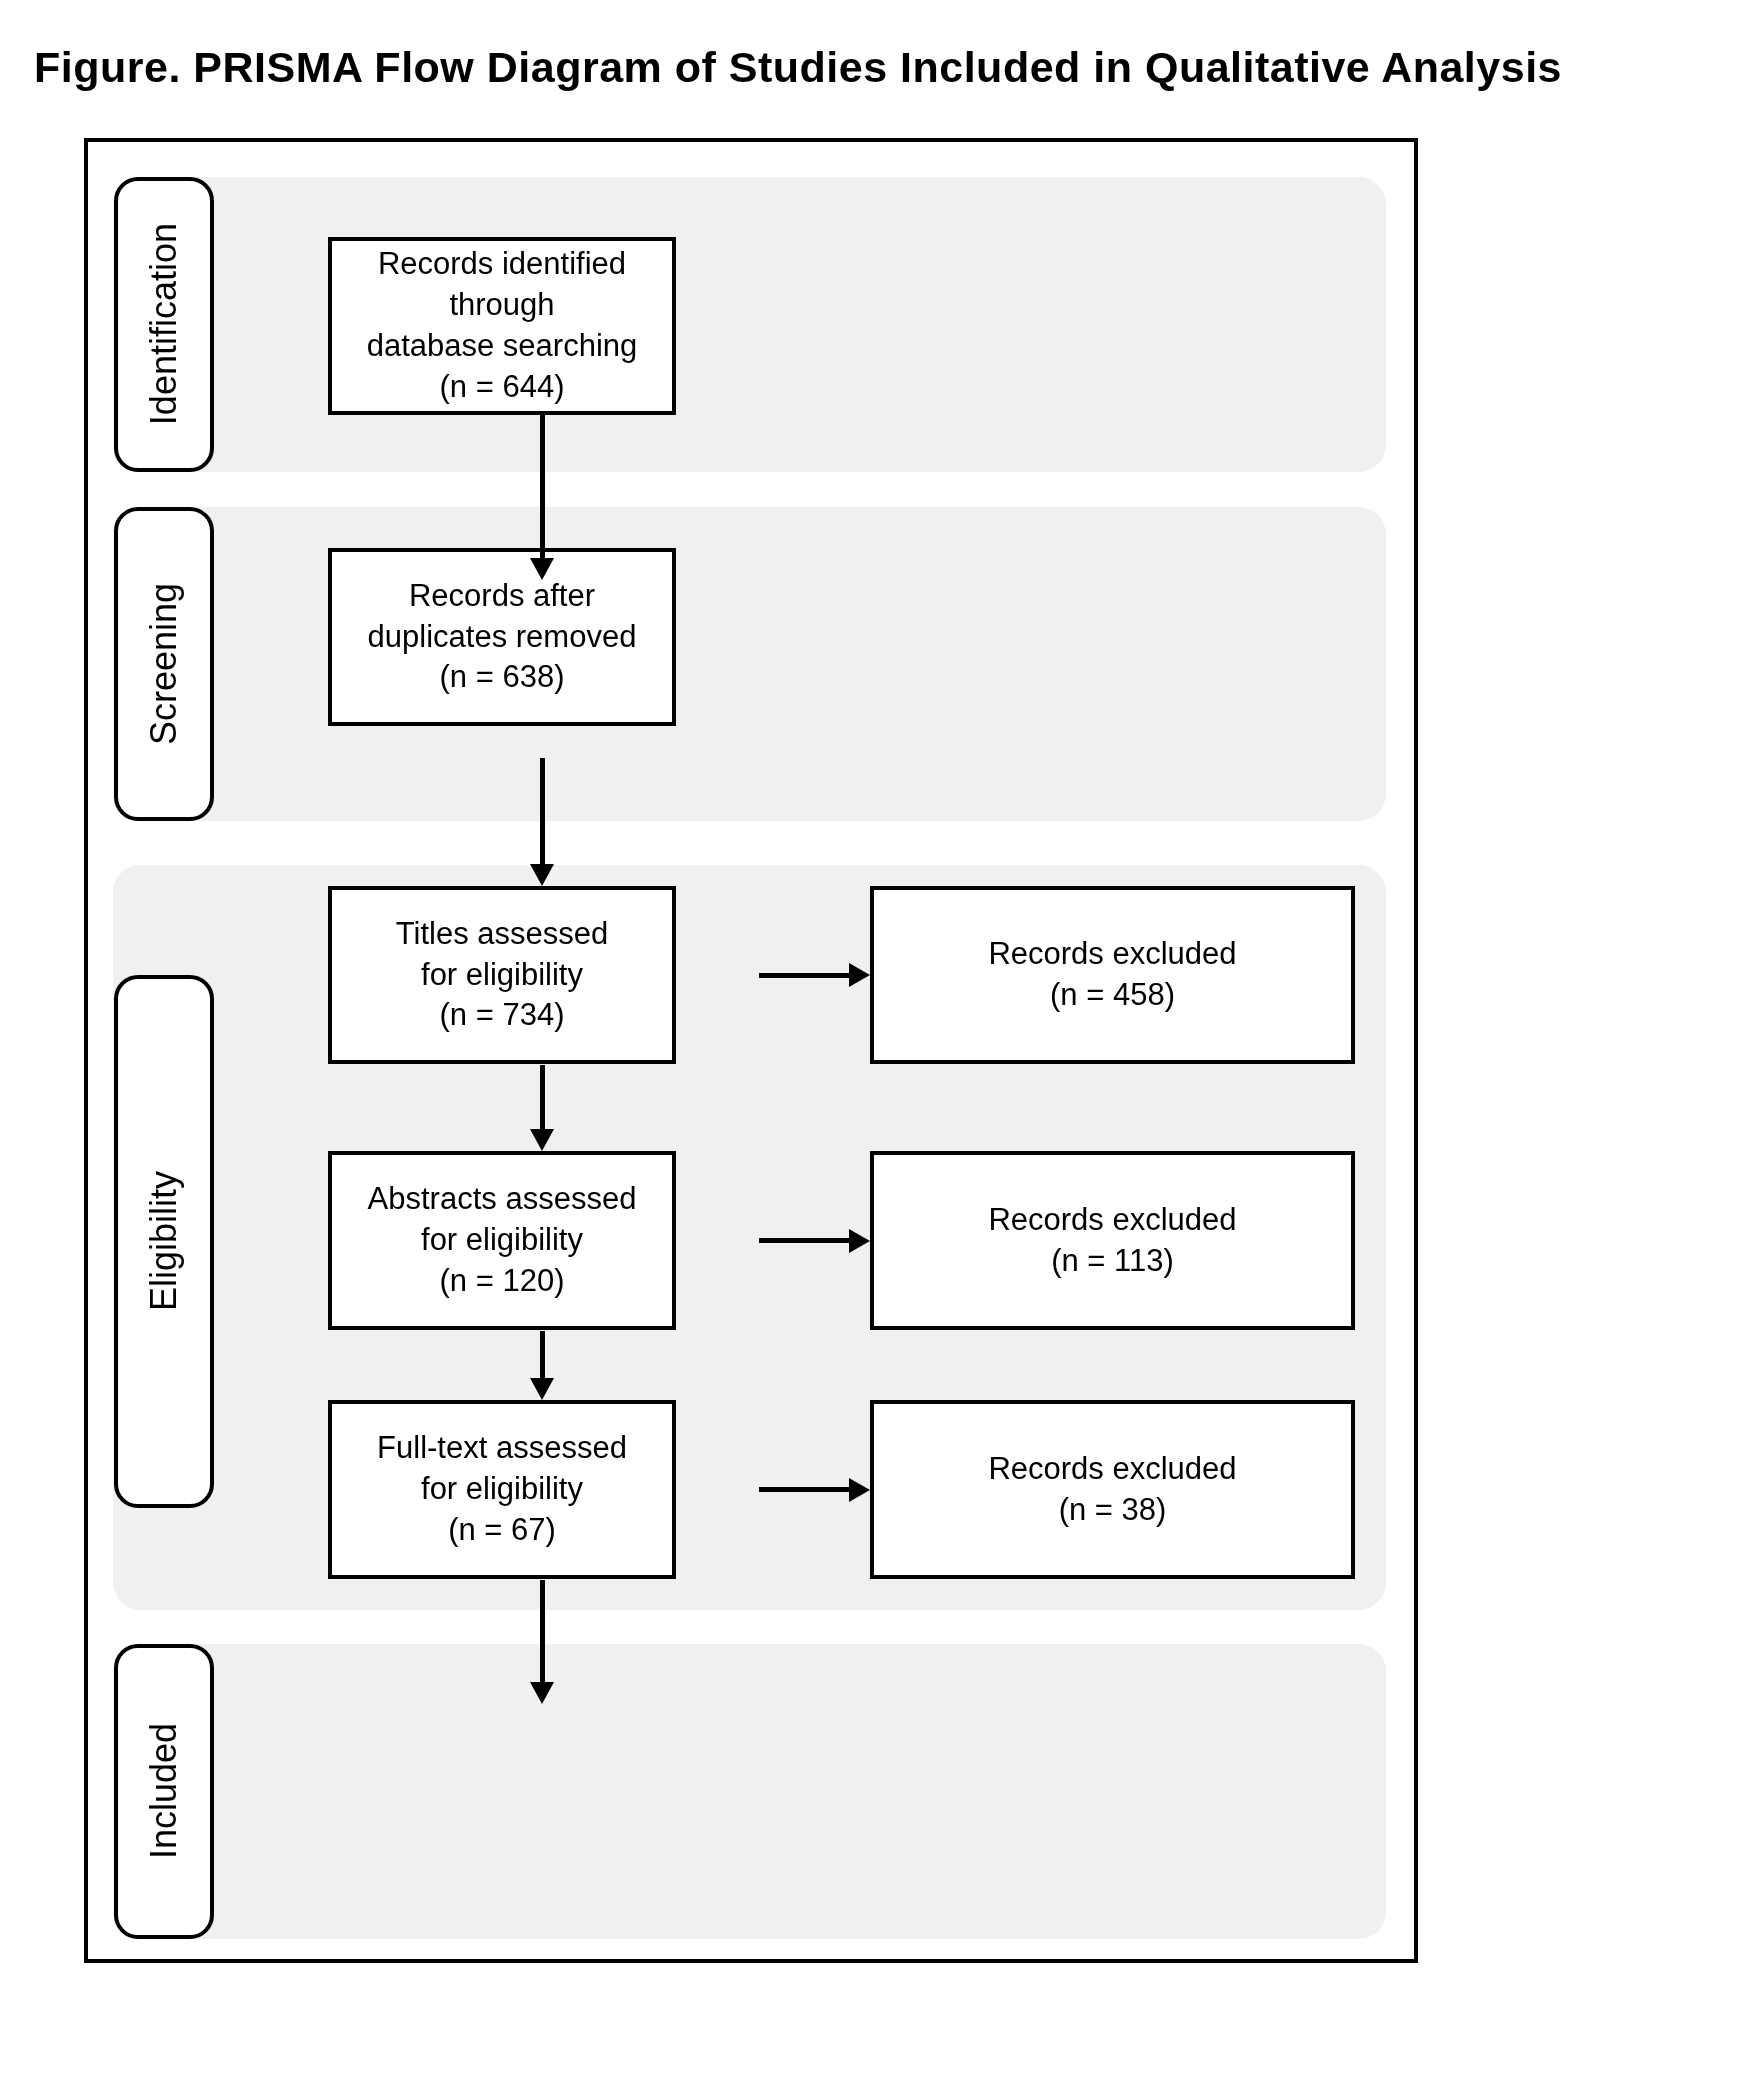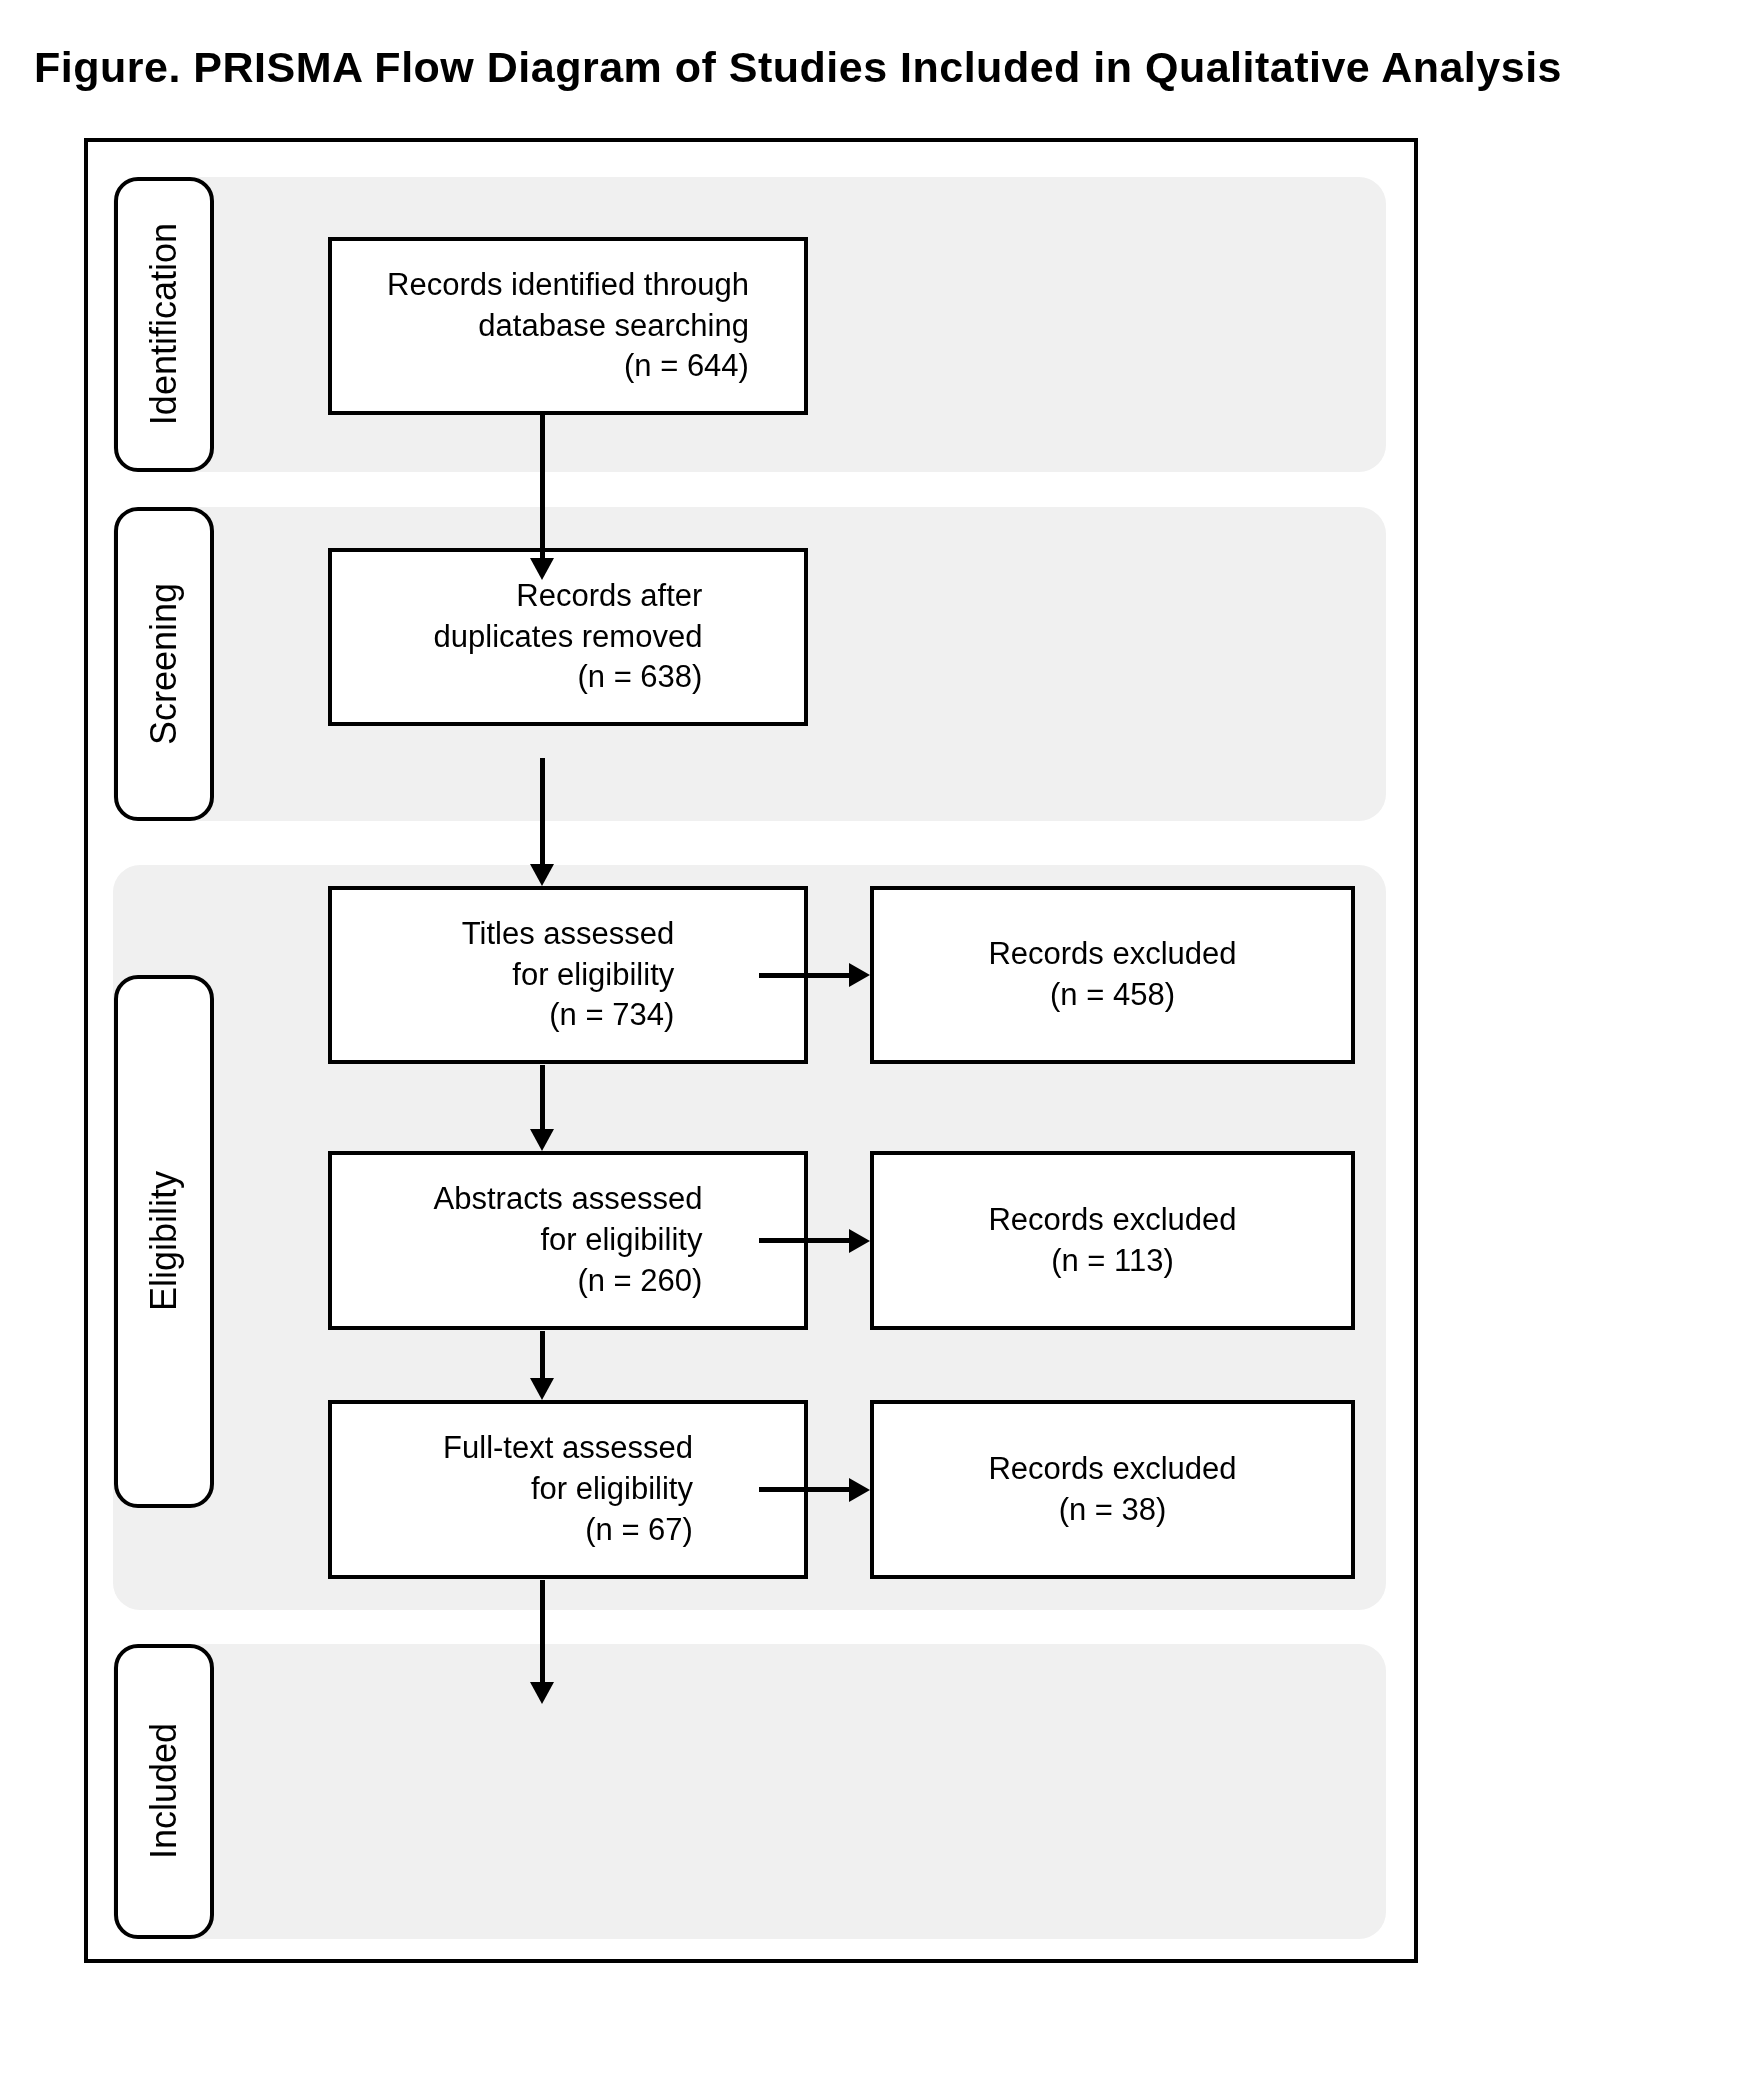--- a/index.html
+++ b/index.html
@@ -78,21 +78,21 @@
     border: 4.2px solid #000000;
     box-sizing: border-box;
     display: flex;
     align-items: center;
     justify-content: center;
     text-align: center;
     font-size: 31px;
     line-height: 1.32;
     white-space: pre-line;
   }
-  .col-main { left: 328px;  width: 480px; text-align: right; }
+  .col-main { left: 328px;  width: 348px; }
   .col-excl { left: 870px; width: 485px; }
   .f1 { top: 237px;  height: 178px; }
   .f2 { top: 548px; height: 178px; }
   .f3 { top: 886px; height: 178px; }
   .f4 { top: 1151px; height: 179px; }
   .f5 { top: 1400px; height: 179px; }
   .f6 { top: 1704px; height: 174px; }
   .e1 { top: 886px; height: 178px; }
   .e2 { top: 1151px; height: 179px; }
   .e3 { top: 1400px; height: 179px; }
@@ -165,21 +165,21 @@
 database searching
 (n = 644)</div>
   <div class="fbox col-main f2">Records after
 duplicates removed
 (n = 638)</div>
   <div class="fbox col-main f3">Titles assessed
 for eligibility
 (n = 734)</div>
   <div class="fbox col-main f4">Abstracts assessed
 for eligibility
-(n = 260)</div>
+(n = 120)</div>
   <div class="fbox col-main f5">Full-text assessed
 for eligibility
 (n = 67)</div>
 
   <div class="fbox col-excl e1">Records excluded
 (n = 458)</div>
   <div class="fbox col-excl e2">Records excluded
 (n = 113)</div>
   <div class="fbox col-excl e3">Records excluded
 (n = 38)</div>

